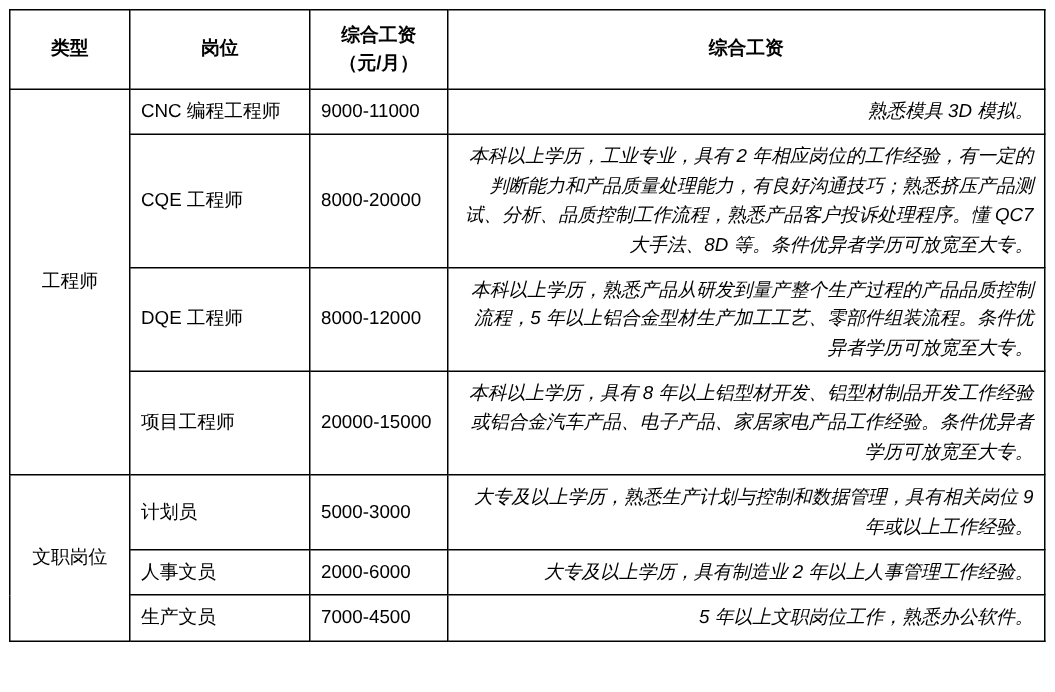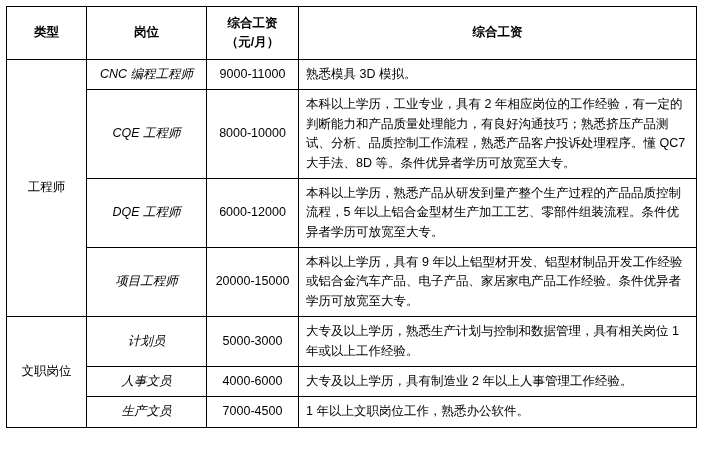--- a/index.html
+++ b/index.html
@@ -49,33 +49,33 @@
   col.c-post { width: 120px; }
   col.c-salary { width: 92px; }
   col.c-req { width: 398px; }
 
   td.type-cell {
     text-align: center;
     font-weight: normal;
     font-size: 13px;
   }
   td.post-cell {
-    text-align: center;
+    text-align: left;
     padding-left: 14px;
     font-size: 12.5px;
-    font-style: italic;
   }
   td.salary-cell {
-    text-align: center;
+    text-align: left;
     font-size: 12.5px;
   }
   td.req-cell {
-    text-align: left;
+    text-align: right;
     font-size: 12.5px;
     line-height: 1.58;
+    font-style: italic;
   }
 </style>
 </head>
 <body>
 
 <div class="sheet">
   <table class="job-table">
     <colgroup>
       <col class="c-type">
       <col class="c-post">
@@ -102,45 +102,45 @@
     <tbody>
 
       <tr>
         <td class="type-cell" rowspan="4">工程师</td>
         <td class="post-cell">CNC 编程工程师</td>
         <td class="salary-cell">9000-11000</td>
         <td class="req-cell">熟悉模具 3D 模拟。</td>
       </tr>
       <tr>
         <td class="post-cell">CQE 工程师</td>
-        <td class="salary-cell">8000-10000</td>
+        <td class="salary-cell">8000-20000</td>
         <td class="req-cell">本科以上学历，工业专业，具有 2 年相应岗位的工作经验，有一定的判断能力和产品质量处理能力，有良好沟通技巧；熟悉挤压产品测试、分析、品质控制工作流程，熟悉产品客户投诉处理程序。懂 QC7 大手法、8D 等。条件优异者学历可放宽至大专。</td>
       </tr>
       <tr>
         <td class="post-cell">DQE 工程师</td>
-        <td class="salary-cell">6000-12000</td>
+        <td class="salary-cell">8000-12000</td>
         <td class="req-cell">本科以上学历，熟悉产品从研发到量产整个生产过程的产品品质控制流程，5 年以上铝合金型材生产加工工艺、零部件组装流程。条件优异者学历可放宽至大专。</td>
       </tr>
       <tr>
         <td class="post-cell">项目工程师</td>
         <td class="salary-cell">20000-15000</td>
-        <td class="req-cell">本科以上学历，具有 9 年以上铝型材开发、铝型材制品开发工作经验或铝合金汽车产品、电子产品、家居家电产品工作经验。条件优异者学历可放宽至大专。</td>
+        <td class="req-cell">本科以上学历，具有 8 年以上铝型材开发、铝型材制品开发工作经验或铝合金汽车产品、电子产品、家居家电产品工作经验。条件优异者学历可放宽至大专。</td>
       </tr>
 
       <tr>
         <td class="type-cell" rowspan="3">文职岗位</td>
         <td class="post-cell">计划员</td>
         <td class="salary-cell">5000-3000</td>
-        <td class="req-cell">大专及以上学历，熟悉生产计划与控制和数据管理，具有相关岗位 1 年或以上工作经验。</td>
+        <td class="req-cell">大专及以上学历，熟悉生产计划与控制和数据管理，具有相关岗位 9 年或以上工作经验。</td>
       </tr>
       <tr>
         <td class="post-cell">人事文员</td>
-        <td class="salary-cell">4000-6000</td>
+        <td class="salary-cell">2000-6000</td>
         <td class="req-cell">大专及以上学历，具有制造业 2 年以上人事管理工作经验。</td>
       </tr>
       <tr>
         <td class="post-cell">生产文员</td>
         <td class="salary-cell">7000-4500</td>
-        <td class="req-cell">1 年以上文职岗位工作，熟悉办公软件。</td>
+        <td class="req-cell">5 年以上文职岗位工作，熟悉办公软件。</td>
       </tr>
     </tbody>
   </table>
 </div>
 
 </body></html>

